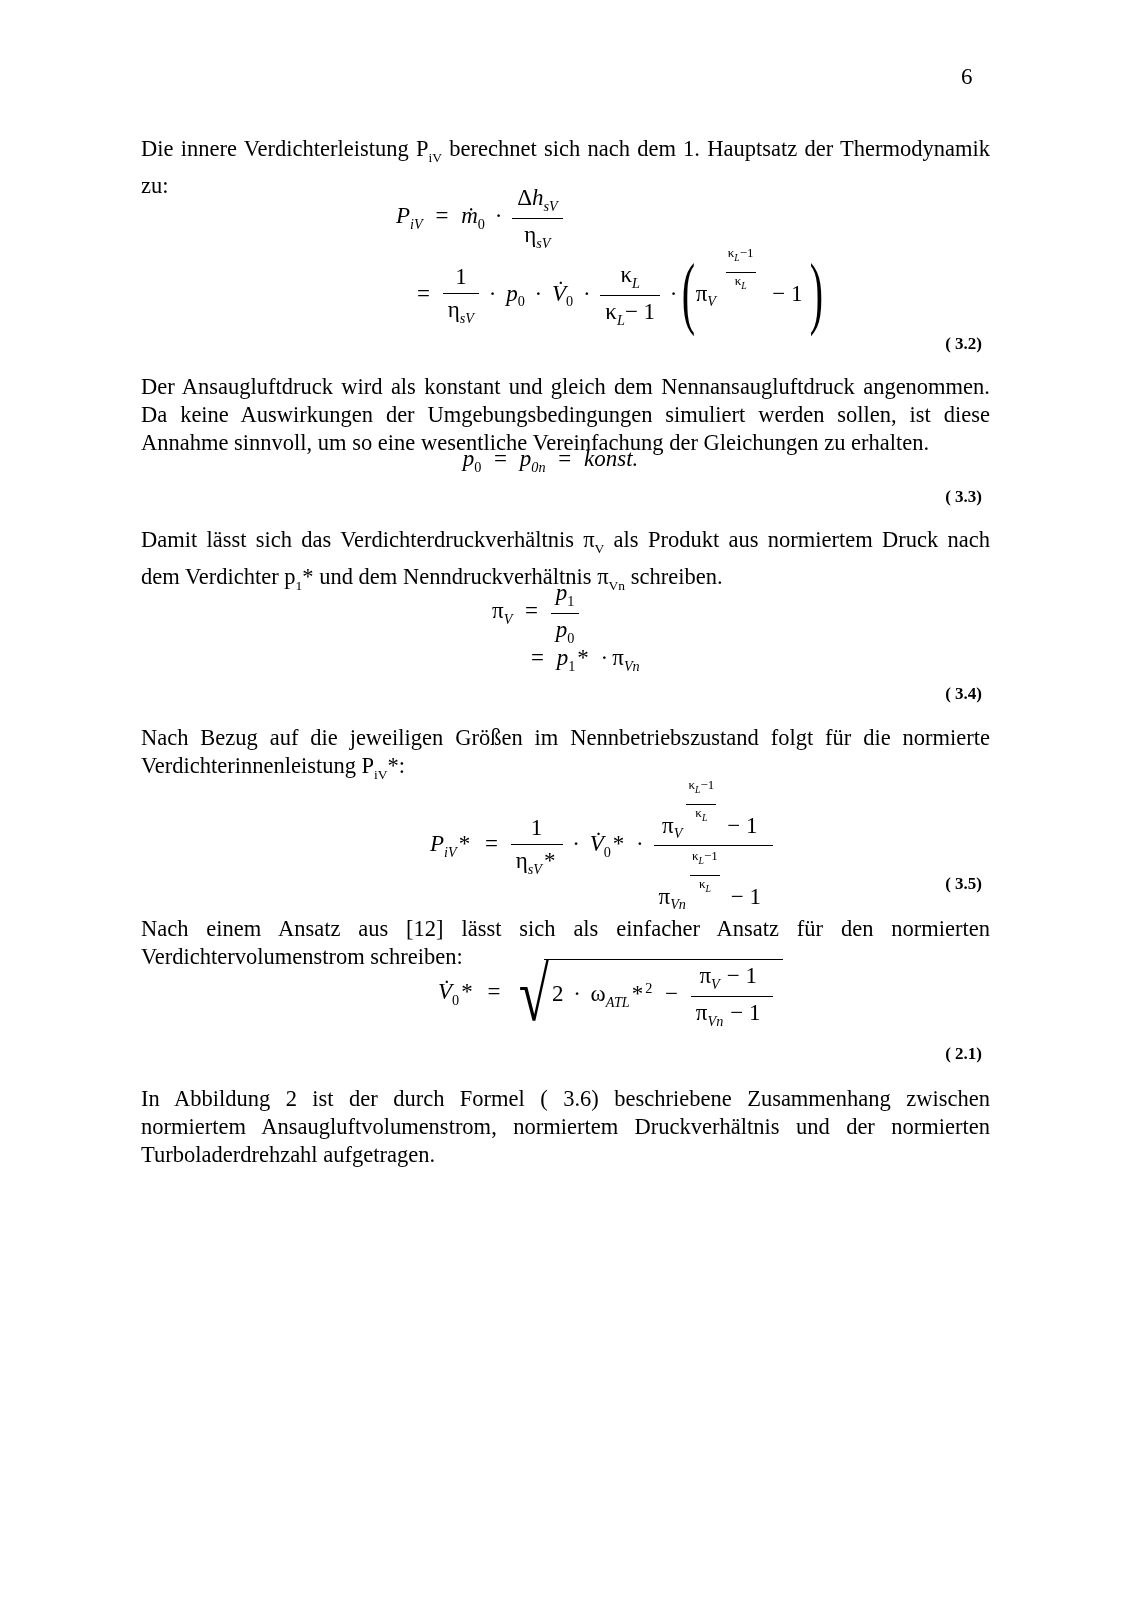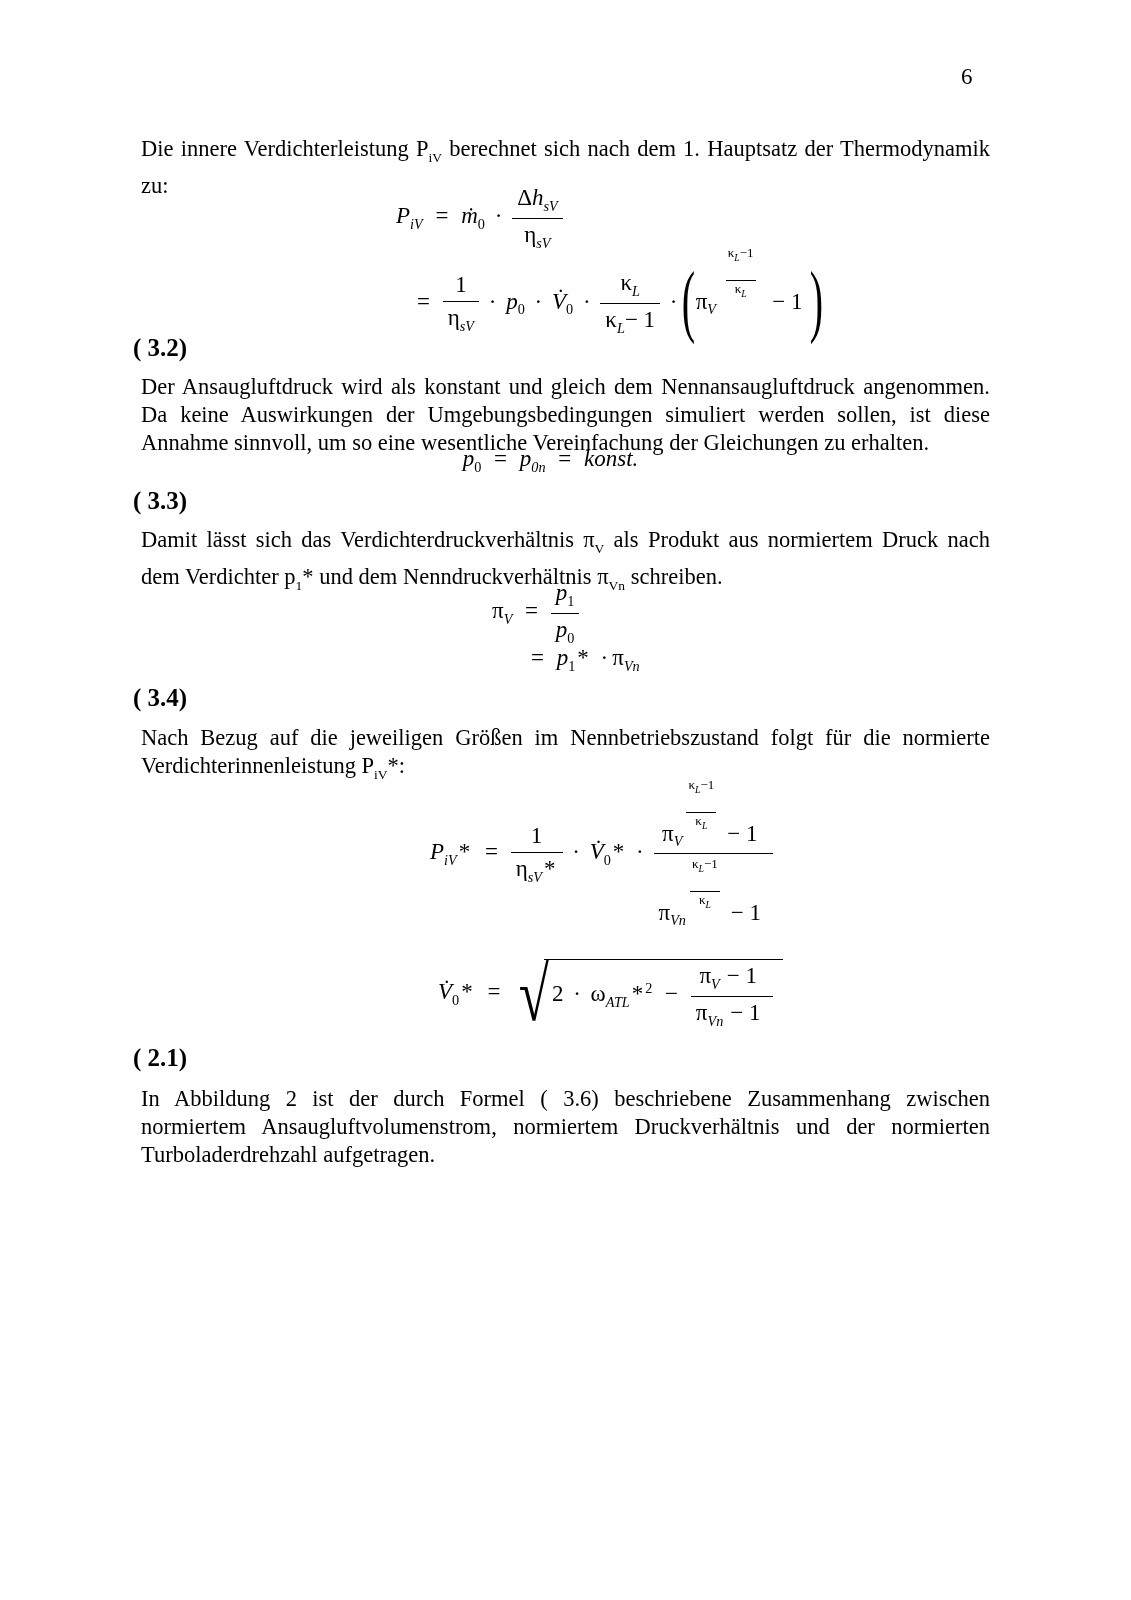--- a/index.html
+++ b/index.html
@@ -2,36 +2,36 @@
 <html><head>
 <meta charset="utf-8">
 <style>
   html,body{margin:0;padding:0;background:#e8e8e8;}
   .page{position:relative;width:1131px;height:1600px;background:#ffffff;color:#000;
         font-family:"Liberation Serif","DejaVu Serif",serif;overflow:hidden;}
   .pagenum{position:absolute;font-size:23px;}
   .para{position:absolute;left:133px;width:849px;margin:8px;text-align:justify;
         font-size:22.5px;line-height:28px;}
   .para sub{font-size:60%;}
-  .eqlabel{position:absolute;left:133px;width:849px;text-align:left;
-           font-weight:bold;font-size:25px;}
+  .eqlabel{position:absolute;left:133px;width:849px;text-align:right;
+           font-weight:bold;font-size:17px;}
   .eq{position:absolute;font-size:23px;white-space:nowrap;}
   .eq.center{text-align:center;}
   .it{font-style:italic;}
   .eq sub{font-size:0.62em;}
   .eq sup{font-size:0.62em;}
   .op{margin:0 7px;}
   .cdot{margin:0 4px;}
   .star{margin:0 2px;}
   .frac{display:inline-block;vertical-align:middle;text-align:center;}
   .frac .fr-n{display:block;padding:0 5px 3px;}
   .frac .fr-d{display:block;border-top:1.5px solid #000;padding:3px 5px 0;}
   .sfrac{display:inline-block;text-align:center;font-size:13px;vertical-align:16px;
          margin:0 4px;line-height:1.15;}
-  .sfrac .sfn{display:block;border-bottom:1px solid #000;padding:0 2px 17px;}
+  .sfrac .sfn{display:block;border-bottom:1px solid #000;padding:0 2px 9px;}
   .sfrac .sfd{display:block;padding-top:1px;}
   .sfrac sub{font-size:0.75em;}
   .bigp{display:inline-block;vertical-align:middle;font-size:80px;line-height:0.85;
         transform:scaleX(0.5);margin:0 -12px;position:relative;top:-4px;}
   .sqrt{display:inline-flex;align-items:center;vertical-align:middle;}
   .rad{font-size:76px;line-height:1;transform:scaleX(0.72);margin-right:-11px;}
   .radicand{display:inline-block;border-top:1.7px solid #000;padding:3px 10px 0 8px;}
 </style>
 </head>
 <body>
@@ -123,21 +123,23 @@
     </span>
     <span class="cdot">·</span>
     <span class="it">V̇</span><sub>0</sub><span class="star">*</span>
     <span class="cdot">·</span>
     <span class="frac">
       <span class="fr-n"><span>π</span><sub class="it">V</sub><span class="sfrac"><span class="sfn"><span>κ</span><sub class="it">L</sub><span>−1</span></span><span class="sfd"><span>κ</span><sub class="it">L</sub></span></span><span class="op">− 1</span></span>
       <span class="fr-d"><span>π</span><sub class="it">Vn</sub><span class="sfrac"><span class="sfn"><span>κ</span><sub class="it">L</sub><span>−1</span></span><span class="sfd"><span>κ</span><sub class="it">L</sub></span></span><span class="op">− 1</span></span>
     </span>
   </div>
 
+  <div class="eqlabel" style="top:874px">( 3.5)</div>
 
+  <p class="para" style="top:907px"><span>Nach einem Ansatz aus [12] lässt sich als einfacher Ansatz für den normierten Verdichtervolumenstrom schreiben:</span></p>
 
   <div class="eq" style="top:956px;left:438px">
     <span class="it">V̇</span><sub>0</sub><span class="star">*</span>
     <span class="op">=</span>
     <span class="sqrt">
       <span class="rad">√</span>
       <span class="radicand">
         <span>2</span>
         <span class="cdot">·</span>
         <span>ω</span><sub class="it">ATL</sub><span class="star">*</span><sup>2</sup>

